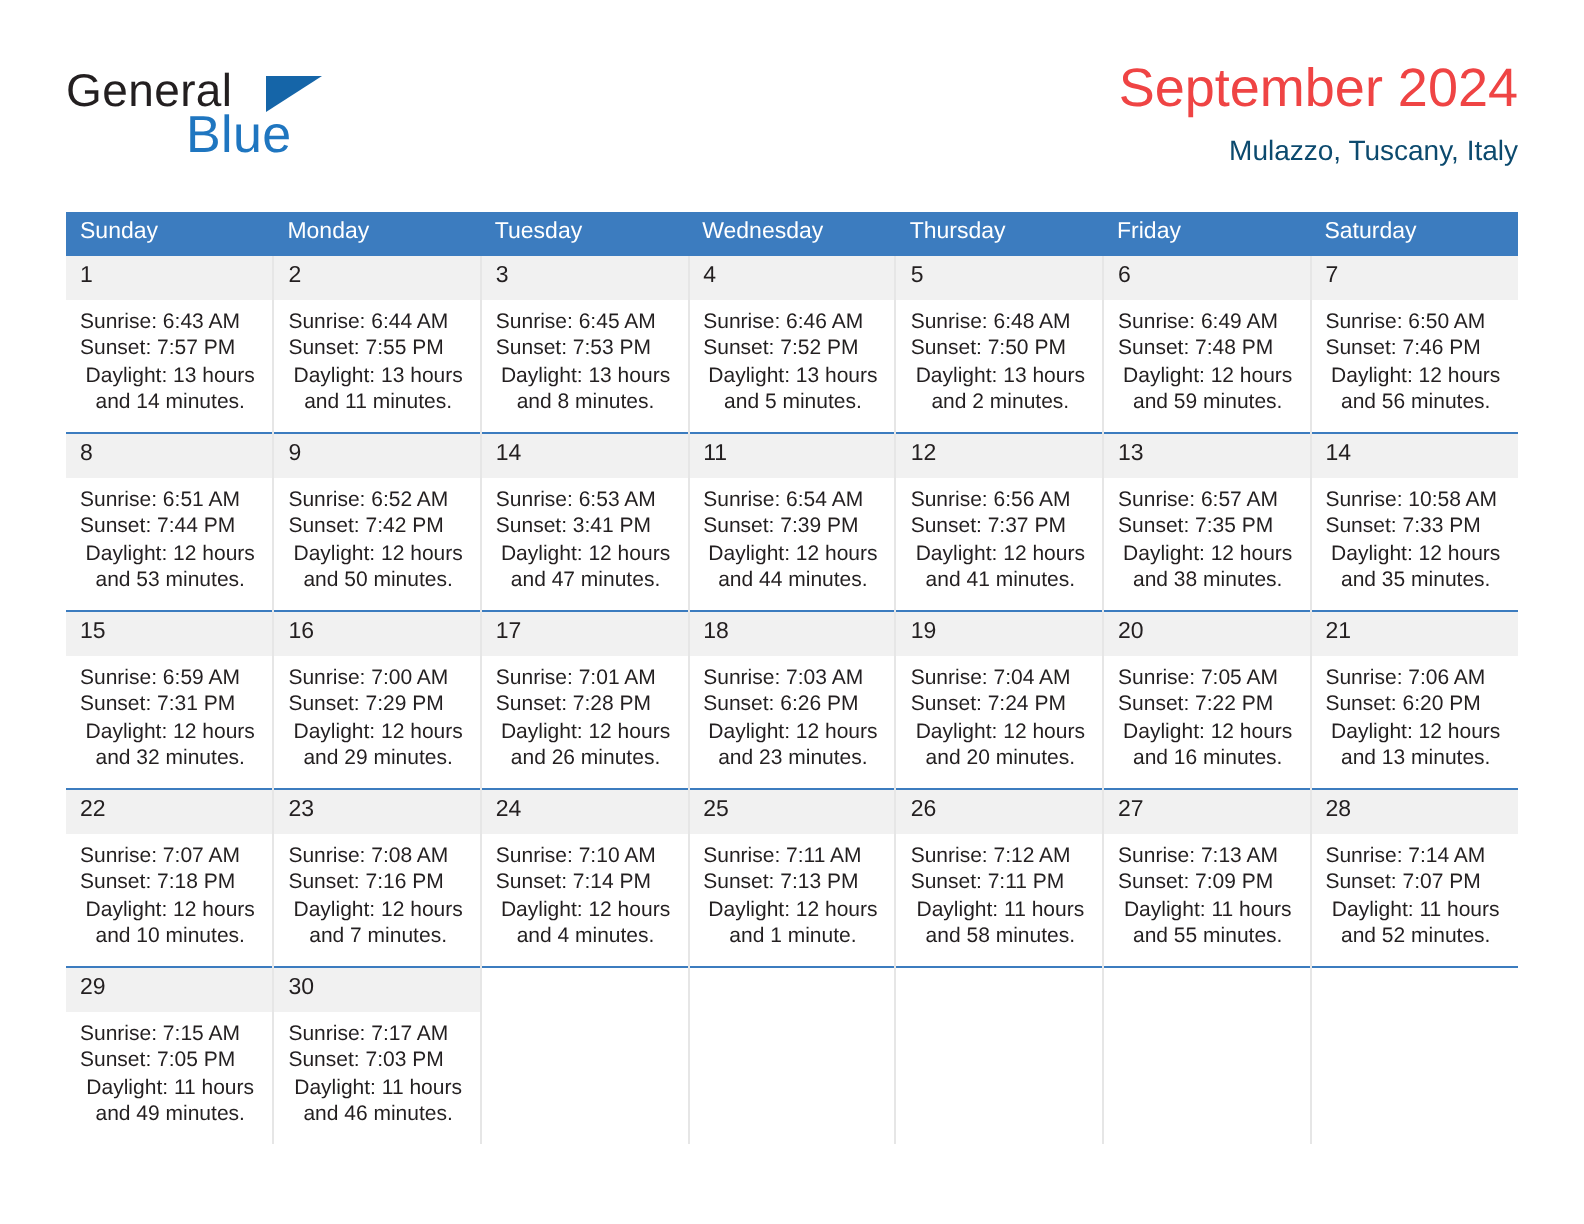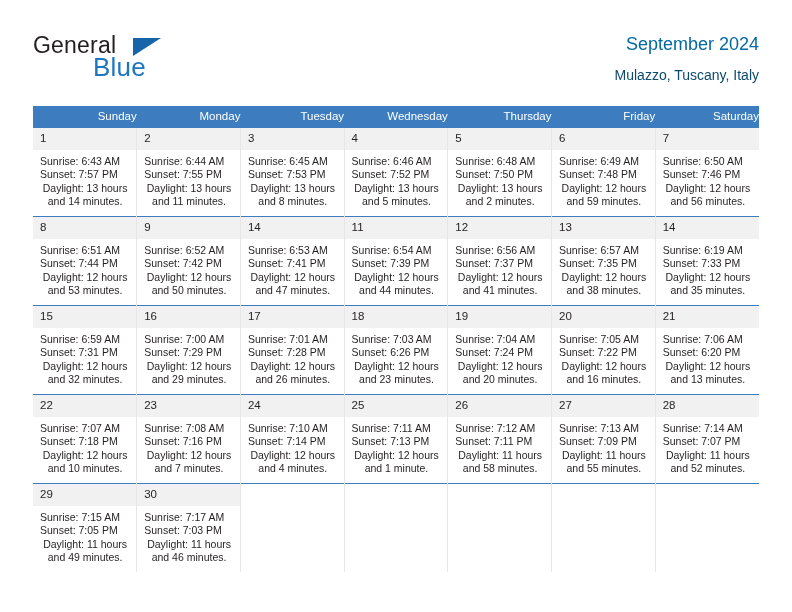--- a/index.html
+++ b/index.html
@@ -64,22 +64,22 @@
     border-bottom: 18px solid transparent;
   }
 
   .title-block {
     position: absolute;
     right: 0;
     top: 0;
     text-align: right;
   }
   .cal-title {
-    font-size: 18px;
-    color: #0369a1;
+    font-size: 27px;
+    color: #ef4444;
     line-height: 33px;
     white-space: nowrap;
   }
   .cal-subtitle {
     font-size: 14px;
     color: #0c4a6e;
     line-height: 22px;
     margin-top: 3px;
     white-space: nowrap;
   }
@@ -94,21 +94,21 @@
   table.cal-table {
     width: 726px;
     border-collapse: collapse;
     table-layout: fixed;
   }
   table.cal-table th {
     background: #3c7cbf;
     color: #ffffff;
     font-size: 11.5px;
     font-weight: normal;
-    text-align: right;
+    text-align: left;
     padding: 4px 0 5px 7px;
     height: 13px;
     line-height: 13px;
     border: none;
   }
   table.cal-table td {
     vertical-align: top;
     padding: 0;
     border-left: 1px solid #e6e6e6;
     border-top: 1px solid #3c7cbf;
@@ -257,21 +257,21 @@
               <div class="day-body">
                 <div>Sunrise: 6:52 AM</div>
                 <div>Sunset: 7:42 PM</div>
                 <div class="daylight-line">Daylight: 12 hours and 50 minutes.</div>
               </div>
             </td>
             <td>
               <div class="daynum">14</div>
               <div class="day-body">
                 <div>Sunrise: 6:53 AM</div>
-                <div>Sunset: 7:41 PM</div>
+                <div>Sunset: 3:41 PM</div>
                 <div class="daylight-line">Daylight: 12 hours and 47 minutes.</div>
               </div>
             </td>
             <td>
               <div class="daynum">11</div>
               <div class="day-body">
                 <div>Sunrise: 6:54 AM</div>
                 <div>Sunset: 7:39 PM</div>
                 <div class="daylight-line">Daylight: 12 hours and 44 minutes.</div>
               </div>
@@ -288,21 +288,21 @@
               <div class="daynum">13</div>
               <div class="day-body">
                 <div>Sunrise: 6:57 AM</div>
                 <div>Sunset: 7:35 PM</div>
                 <div class="daylight-line">Daylight: 12 hours and 38 minutes.</div>
               </div>
             </td>
             <td>
               <div class="daynum">14</div>
               <div class="day-body">
-                <div>Sunrise: 6:19 AM</div>
+                <div>Sunrise: 10:58 AM</div>
                 <div>Sunset: 7:33 PM</div>
                 <div class="daylight-line">Daylight: 12 hours and 35 minutes.</div>
               </div>
             </td>
           </tr>
           <tr class="week-row">
             <td>
               <div class="daynum">15</div>
               <div class="day-body">
                 <div>Sunrise: 6:59 AM</div>

